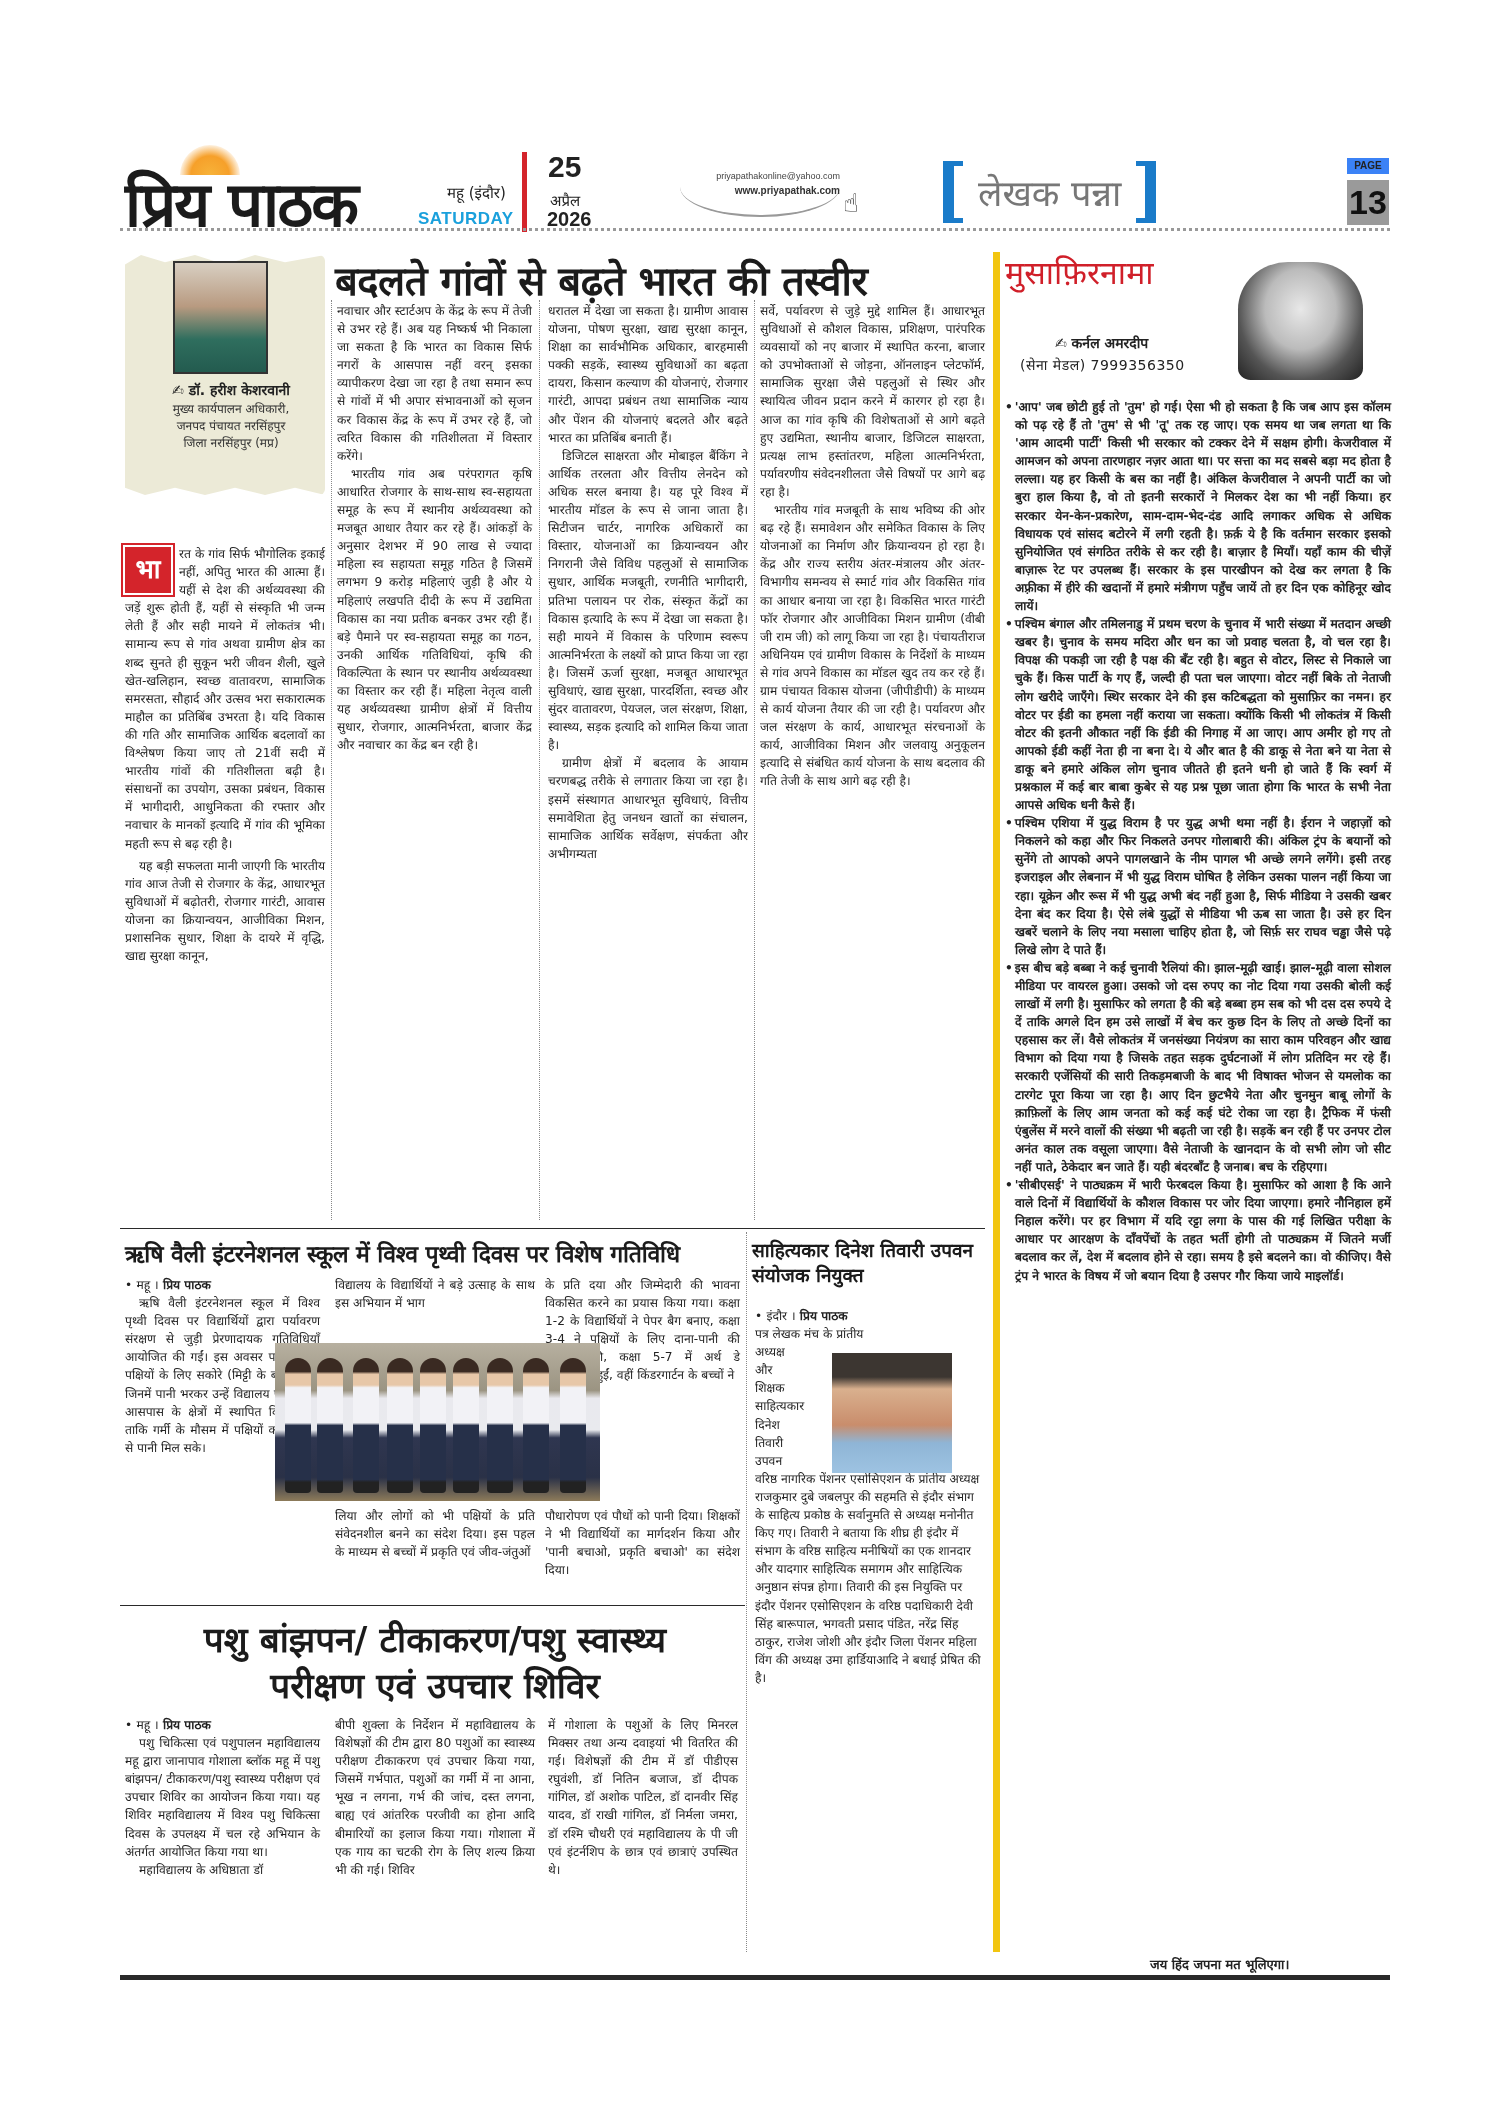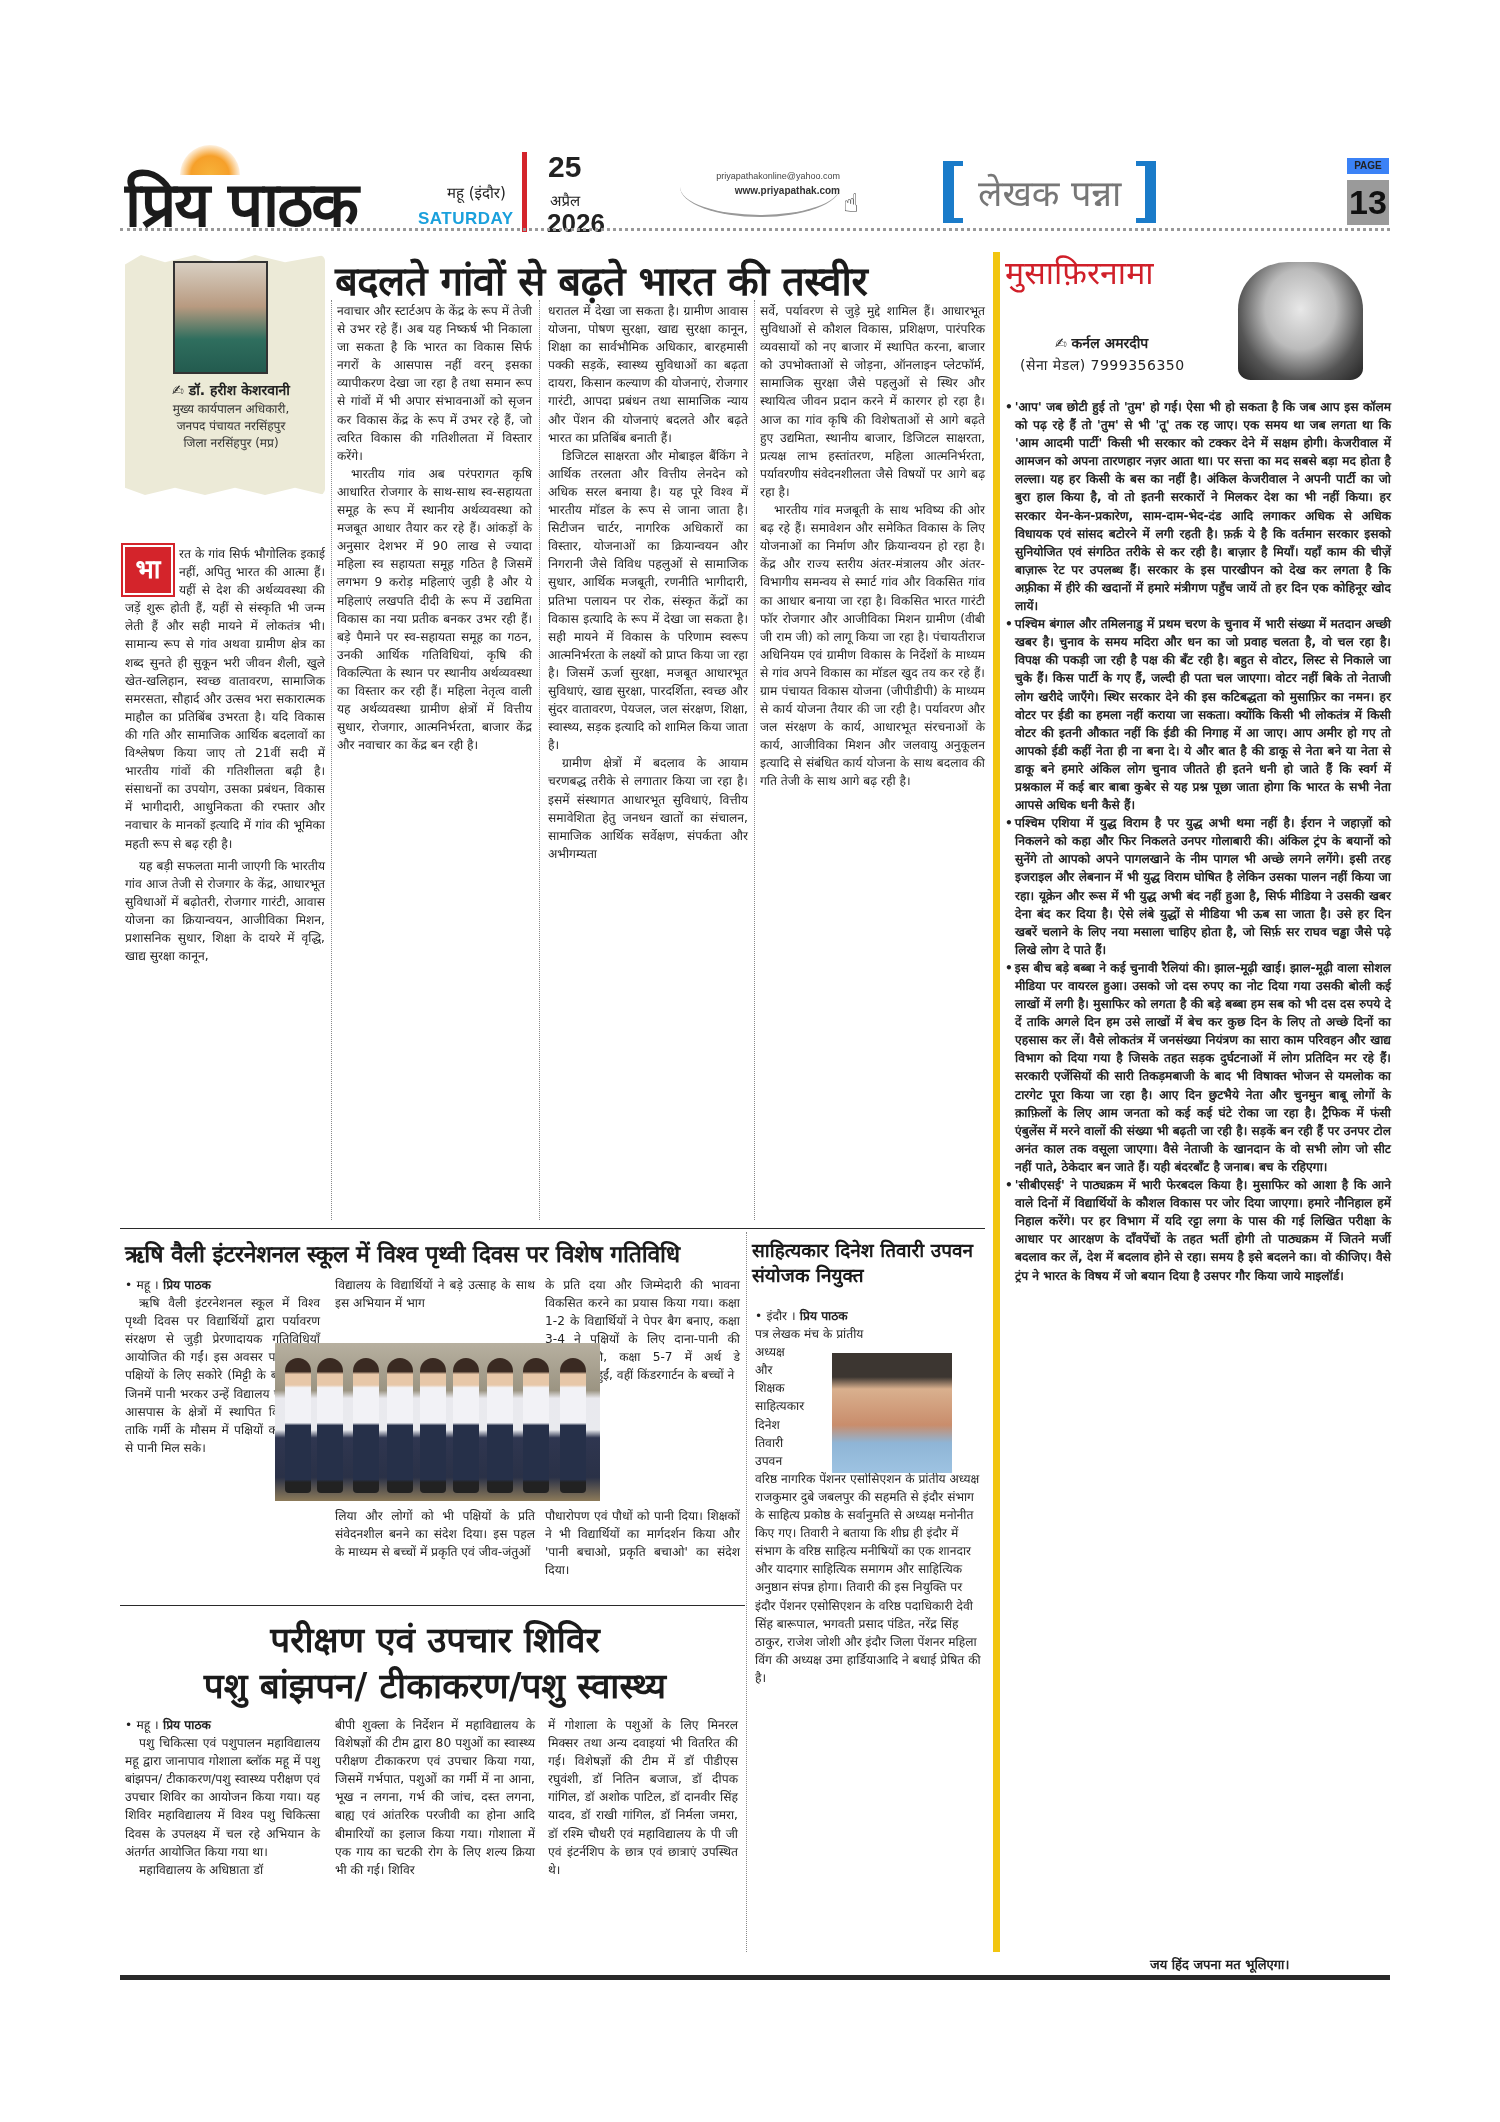--- a/index.html
+++ b/index.html
@@ -7,21 +7,21 @@
   .abs { position: absolute; }
 
   
   .logo { left: 125px; top: 160px; font-size: 62px; font-weight: bold; color: #1b1b1b; letter-spacing: -2px; font-family: "DejaVu Sans", sans-serif; }
   .logo-sun { left: 180px; top: 145px; width: 60px; height: 30px; border-radius: 30px 30px 0 0; background: radial-gradient(circle at 50% 100%, #f7b33a 0%, #f6a02a 45%, rgba(255,255,255,0) 75%); }
   .city { left: 447px; top: 182px; font-size: 15px; color: #222; }
   .weekday { left: 418px; top: 209px; font-size: 17px; font-weight: bold; color: #1aa0dc; letter-spacing: 0.5px; font-family: "Liberation Sans", sans-serif; }
   .date-rule { left: 522px; top: 152px; width: 5px; height: 80px; background: #d4242b; }
   .date-day { left: 548px; top: 150px; font-size: 30px; font-weight: bold; font-family: "Liberation Sans", sans-serif; color: #222; }
   .date-month { left: 550px; top: 190px; font-size: 15px; color: #222; }
-  .date-year { left: 547px; top: 208px; font-size: 26px; font-weight: bold; font-family: "Liberation Sans", sans-serif; color: #222; }
+  .date-year { left: 547px; top: 208px; font-size: 20px; font-weight: bold; font-family: "Liberation Sans", sans-serif; color: #222; }
   .contact-pill { left: 680px; top: 165px; width: 160px; height: 52px; border-radius: 0 0 80px 80px / 0 0 30px 30px; border-bottom: 2px solid #999; text-align: right; padding-top: 6px; }
   .contact-email { font-size: 9px; color: #444; font-family: "Liberation Sans", sans-serif; display:block; }
   .contact-web { font-size: 10px; font-weight: bold; color: #333; font-family: "Liberation Sans", sans-serif; display:block; margin-top: 4px; }
   .hand-icon { left: 843px; top: 188px; font-size: 26px; color: #333; }
   .section-wrap { left: 943px; top: 157px; height: 70px; display: flex; align-items: center; }
   .bracket { width: 11px; height: 62px; background: #1a7bc9; position: relative; }
   .bracket.l::before, .bracket.l::after, .bracket.r::before, .bracket.r::after { content: ""; position: absolute; width: 9px; height: 5px; background: #1a7bc9; }
   .bracket.l::before { top: 0; left: 11px; } .bracket.l::after { bottom: 0; left: 11px; }
   .bracket.r::before { top: 0; right: 11px; } .bracket.r::after { bottom: 0; right: 11px; }
   .section-name { font-size: 36px; color: #777; padding: 0 24px; font-family: "DejaVu Sans", sans-serif; font-weight: 300; }
@@ -151,22 +151,22 @@
   <div class="kid" style="left:212px"></div>
   <div class="kid" style="left:248px"></div>
   <div class="kid" style="left:285px"></div>
 </div>
 <div class="col" style="left:335px; top:1507px; width:200px;">लिया और लोगों को भी पक्षियों के प्रति संवेदनशील बनने का संदेश दिया। इस पहल के माध्यम से बच्चों में प्रकृति एवं जीव-जंतुओं</div>
 <div class="col" style="left:545px; top:1507px; width:195px;">पौधारोपण एवं पौधों को पानी दिया। शिक्षकों ने भी विद्यार्थियों का मार्गदर्शन किया और 'पानी बचाओ, प्रकृति बचाओ' का संदेश दिया।</div>
 
 <div class="abs h-rule-thin" style="top:1605px; width:625px;"></div>
 
 <div class="abs story3-headline">
+  <div>पशु बांझपन/ टीकाकरण/पशु स्वास्थ्य</div>
   <div>परीक्षण एवं उपचार शिविर</div>
-  <div>पशु बांझपन/ टीकाकरण/पशु स्वास्थ्य</div>
 </div>
 <div class="col" style="left:125px; top:1716px; width:195px;">
   <p class="noind dateline"><span class="dot">•</span> <span class="dot">महू ।</span> <span>प्रिय पाठक</span></p>
   <p>पशु चिकित्सा एवं पशुपालन महाविद्यालय महू द्वारा जानापाव गोशाला ब्लॉक महू में पशु बांझपन/ टीकाकरण/पशु स्वास्थ्य परीक्षण एवं उपचार शिविर का आयोजन किया गया। यह शिविर महाविद्यालय में विश्व पशु चिकित्सा दिवस के उपलक्ष्य में चल रहे अभियान के अंतर्गत आयोजित किया गया था।</p>
   <p>महाविद्यालय के अधिष्ठाता डॉ</p>
 </div>
 <div class="col" style="left:335px; top:1716px; width:200px;">बीपी शुक्ला के निर्देशन में महाविद्यालय के विशेषज्ञों की टीम द्वारा 80 पशुओं का स्वास्थ्य परीक्षण टीकाकरण एवं उपचार किया गया, जिसमें गर्भपात, पशुओं का गर्मी में ना आना, भूख न लगना, गर्भ की जांच, दस्त लगना, बाह्य एवं आंतरिक परजीवी का होना आदि बीमारियों का इलाज किया गया। गोशाला में एक गाय का चटकी रोग के लिए शल्य क्रिया भी की गई। शिविर</div>
 <div class="col" style="left:548px; top:1716px; width:190px;">में गोशाला के पशुओं के लिए मिनरल मिक्सर तथा अन्य दवाइयां भी वितरित की गई। विशेषज्ञों की टीम में डॉ पीडीएस रघुवंशी, डॉ नितिन बजाज, डॉ दीपक गांगिल, डॉ अशोक पाटिल, डॉ दानवीर सिंह यादव, डॉ राखी गांगिल, डॉ निर्मला जमरा, डॉ रश्मि चौधरी एवं महाविद्यालय के पी जी एवं इंटर्नशिप के छात्र एवं छात्राएं उपस्थित थे।</div>
 
 <div class="col-rule" style="left:746px; top:1232px; height:720px;"></div>

